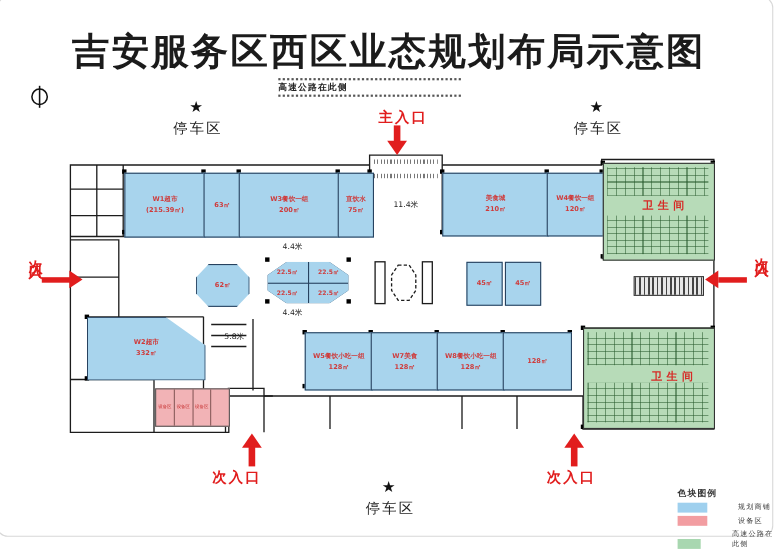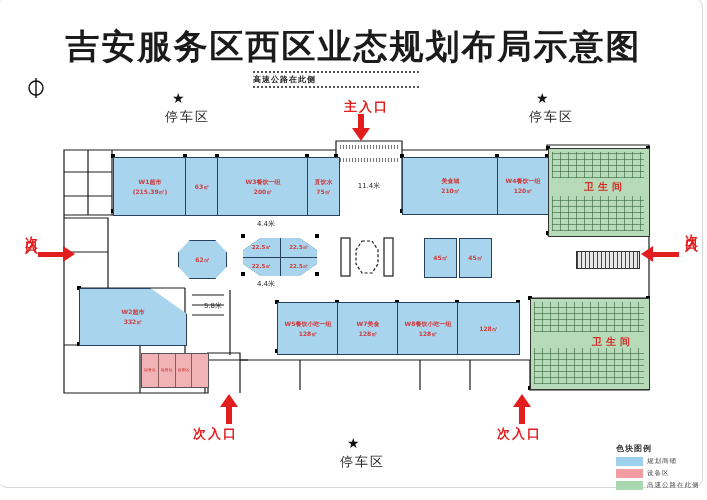--- a/index.html
+++ b/index.html
@@ -5,21 +5,21 @@
   html,body{margin:0;padding:0;background:#fff;}
   .canvas{position:relative;width:707px;height:500px;background:#ffffff;overflow:hidden;
           font-family:"DejaVu Sans","Liberation Sans",sans-serif;}
   .abs{position:absolute;}
   .frame{position:absolute;left:-3px;top:-3px;right:4px;bottom:12px;border:1px solid #d8d8d8;border-radius:10px;}
   .title{position:absolute;left:0;right:0;top:24px;text-align:center;font-size:34px;font-weight:900;
          color:#1b1b1b;letter-spacing:2px;}
   .hwy{position:absolute;left:253px;top:71px;width:166px;border-top:2px dotted #555;border-bottom:2px dotted #555;
        text-align:left;font-size:8px;font-weight:bold;color:#222;padding:1px 0;letter-spacing:1px;}
   .star{position:absolute;font-size:14px;color:#111;}
-  .parking{position:absolute;width:60px;text-align:right;font-size:13px;color:#222;letter-spacing:2px;}
+  .parking{position:absolute;width:60px;text-align:center;font-size:13px;color:#222;letter-spacing:2px;}
   .entr{position:absolute;font-size:13px;font-weight:bold;color:#e11d1d;letter-spacing:2px;}
   .ventr{writing-mode:vertical-rl;letter-spacing:3px;}
   .shaft{position:absolute;background:#e11d1d;}
   .head-down{position:absolute;width:0;height:0;border-left:9px solid transparent;border-right:9px solid transparent;border-top:13px solid #e11d1d;}
   .head-up{position:absolute;width:0;height:0;border-left:9px solid transparent;border-right:9px solid transparent;border-bottom:13px solid #e11d1d;}
   .head-right{position:absolute;width:0;height:0;border-top:8px solid transparent;border-bottom:8px solid transparent;border-left:12px solid #e11d1d;}
   .head-left{position:absolute;width:0;height:0;border-top:8px solid transparent;border-bottom:8px solid transparent;border-right:12px solid #e11d1d;}
   .blk{position:absolute;background:#a8d4ed;border:1px solid #27425f;display:flex;flex-direction:column;
        align-items:center;justify-content:center;text-align:center;color:#cf3b3b;font-weight:bold;line-height:1.6;}
   .blk .t{font-size:6px;}
@@ -35,21 +35,21 @@
   .qcell{background:#a8d4ed;display:flex;align-items:center;justify-content:center;
          font-size:5.5px;font-weight:bold;color:#cf3b3b;}
   .hatch{position:absolute;border:1px solid #333;background:repeating-linear-gradient(90deg,#444 0 1.5px,#e8e8e8 1.5px 4px);}
   .pink{position:absolute;display:flex;background:#f2b3b6;border:1px solid #555;}
   .pcell{flex:1;border-right:1px solid #8a5b5b;display:flex;align-items:center;justify-content:center;
          font-size:4px;color:#c22222;overflow:hidden;line-height:1.1;}
   .pcell:last-child{border-right:none;}
   .zig{position:absolute;background:repeating-linear-gradient(90deg,#777 0 1px,transparent 1px 3px);height:4px;}
   .legend{position:absolute;left:616px;top:443px;}
   .legend .lt{font-size:8px;font-weight:bold;color:#333;margin-bottom:3px;letter-spacing:1px;}
-  .lrow{display:flex;align-items:flex-end;margin-bottom:3px;}
+  .lrow{display:flex;align-items:flex-end;margin-bottom:3px;gap:24px;}
   .sw{width:27px;height:9px;margin-right:4px;}
   .sw0{background:#9fd0ee;} .sw1{background:#f29da1;} .sw2{background:#a8d7b0;}
   .ll{font-size:6.5px;color:#444;letter-spacing:1px;}
 </style>
 </head>
 <body>
 
 <div class="canvas">
 
   <div class="frame"></div>

